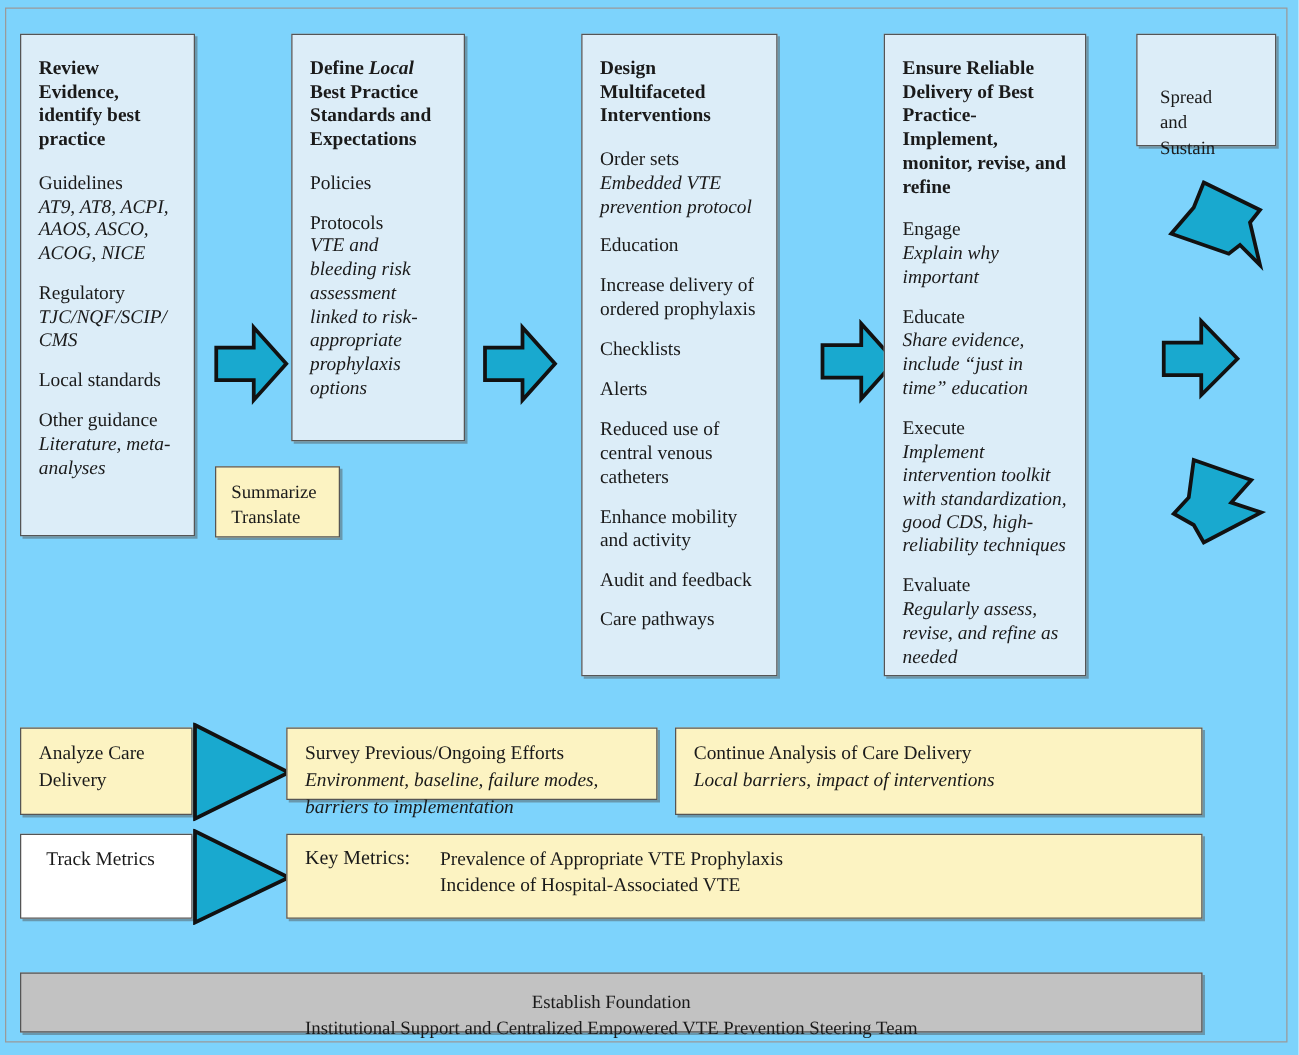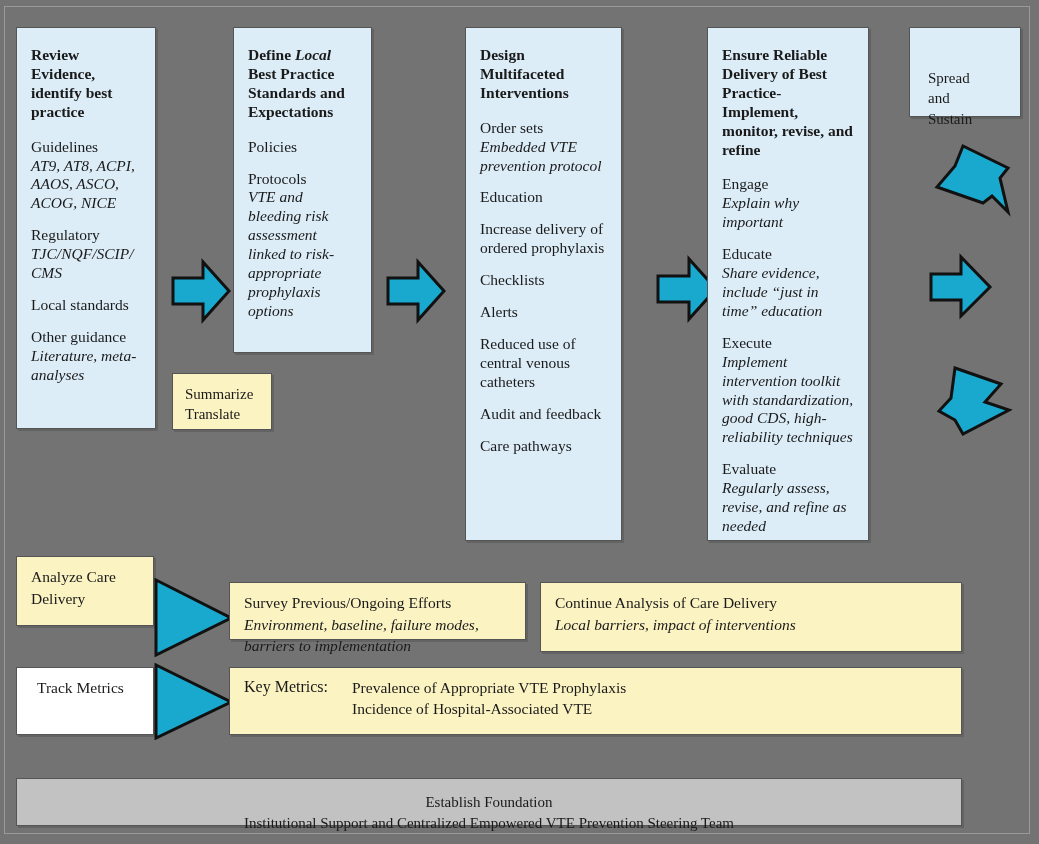--- a/index.html
+++ b/index.html
@@ -1,17 +1,17 @@
 <!DOCTYPE html>
 <html><head>
 <meta charset="utf-8">
 <style>
   html,body{margin:0;padding:0;background:#ffffff;}
   body{width:1039px;height:844px;font-family:"Liberation Serif",serif;color:#1a1a1a;}
-  #figure{position:relative;width:1039px;height:844px;overflow:hidden;background:#737373;}
+  #figure{position:relative;width:1039px;height:844px;overflow:hidden;background:#7dd3fc;}
   #frame{position:absolute;left:4px;top:6px;width:1026px;height:828px;border:1px solid #9a9a9a;box-sizing:border-box;}
 
   .box{position:absolute;box-sizing:border-box;border:1px solid #555;
        box-shadow:2px 2px 0 rgba(80,80,80,.45);}
   .blue{background:#dcedf8;}
   .yellow{background:#fcf3c2;}
   .white{background:#ffffff;}
   .gray{background:#c2c2c2;}
 
   .col{padding:18px 14px 14px 14px;}
@@ -97,20 +97,21 @@
     <p class="head">Design Multifaceted Interventions</p>
     <p>
       <span>Order sets</span><br>
       <span class="it">Embedded VTE prevention protocol</span>
     </p>
     <p><span>Education</span></p>
     <p><span>Increase delivery of ordered prophylaxis</span></p>
     <p><span>Checklists</span></p>
     <p><span>Alerts</span></p>
     <p><span>Reduced use of central venous catheters</span></p>
+    <p><span>Enhance mobility and activity</span></p>
     <p><span>Audit and feedback</span></p>
     <p><span>Care pathways</span></p>
   </div>
 
   <div class="arrow" style="left:655px;top:255px;">
     <svg width="64" height="68" viewBox="0 0 64 68">
       <polygon points="3,21 34,21 34,4 61,34 34,64 34,47 3,47" fill="#19a9cf" stroke="#111" stroke-width="3" stroke-linejoin="miter"></polygon>
     </svg>
   </div>
 
@@ -150,21 +151,21 @@
       <polygon points="3,22 33,22 33,5 62,35 33,64 33,48 3,48" fill="#19a9cf" stroke="#111" stroke-width="3" stroke-linejoin="miter"></polygon>
     </svg>
   </div>
 
   <div class="arrow" style="left:925px;top:362px;">
     <svg width="90" height="80" viewBox="0 0 90 80">
       <polygon points="30,6 76,22 60,40 84,48 38,72 30,58 14,49 26,36" fill="#19a9cf" stroke="#111" stroke-width="3" stroke-linejoin="miter"></polygon>
     </svg>
   </div>
 
-  <div class="bar yellow" style="left:16px;top:556px;width:138px;height:70px;">
+  <div class="bar yellow" style="left:16px;top:582px;width:138px;height:70px;">
     <p>Analyze Care</p>
     <p class="ln2">Delivery</p>
   </div>
 
   <div class="tri" style="left:154px;top:578px;">
     <svg width="80" height="79" viewBox="0 0 80 79">
       <polygon points="2,2 77,40 2,77" fill="#19a9cf" stroke="#111" stroke-width="3" stroke-linejoin="miter"></polygon>
     </svg>
   </div>
 

